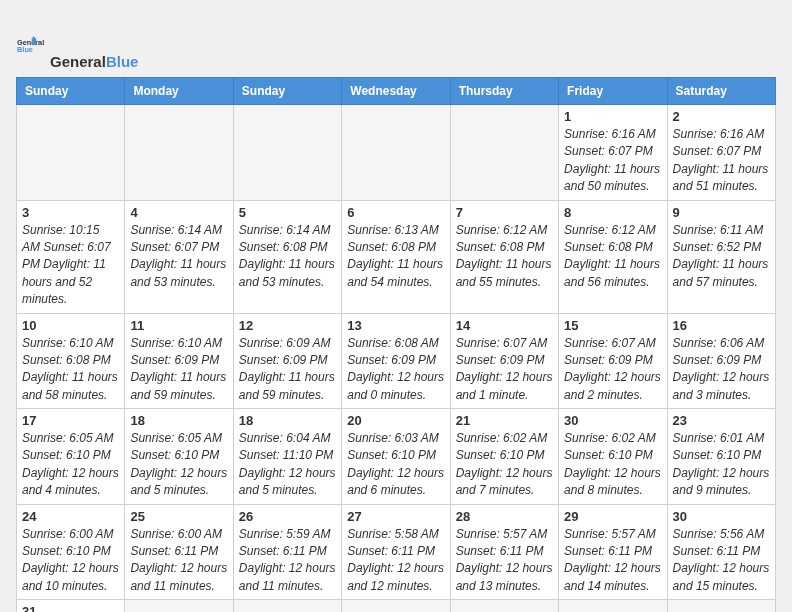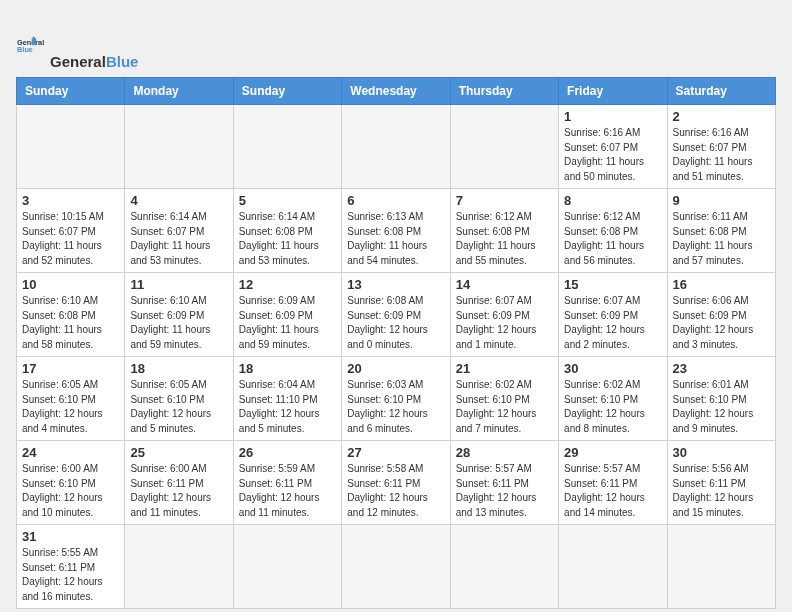--- a/index.html
+++ b/index.html
@@ -68,21 +68,22 @@
     }
     .day-number {
       font-size: 13px;
       font-weight: bold;
       display: block;
       margin-bottom: 2px;
     }
     .day-info {
       line-height: 1.45;
       color: #333;
-      font-size: 10px;
+      font-size: 12px;
+      font-style: italic;
     }
     .last-row td {
       border-bottom: 1px solid #d0d0d0;
     }
   </style>
 </head>
 <body>
 
 <div class="header-area">
   <div class="logo">
@@ -169,21 +170,21 @@
         </td>
         <td>
           <span class="day-number">8</span>
           <div class="day-info">Sunrise: 6:12 AM
 Sunset: 6:08 PM
 Daylight: 11 hours and 56 minutes.</div>
         </td>
         <td>
           <span class="day-number">9</span>
           <div class="day-info">Sunrise: 6:11 AM
-Sunset: 6:08 PM
+Sunset: 6:52 PM
 Daylight: 11 hours and 57 minutes.</div>
         </td>
       </tr>
       <tr>
         <td>
           <span class="day-number">10</span>
           <div class="day-info">Sunrise: 6:10 AM
 Sunset: 6:08 PM
 Daylight: 11 hours and 58 minutes.</div>
         </td>

